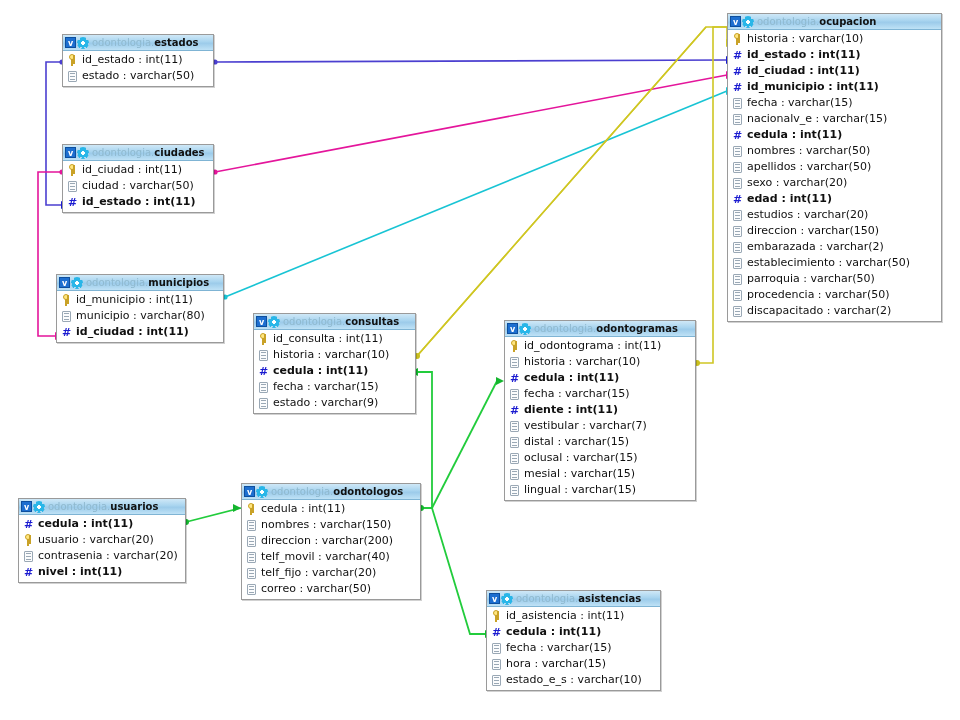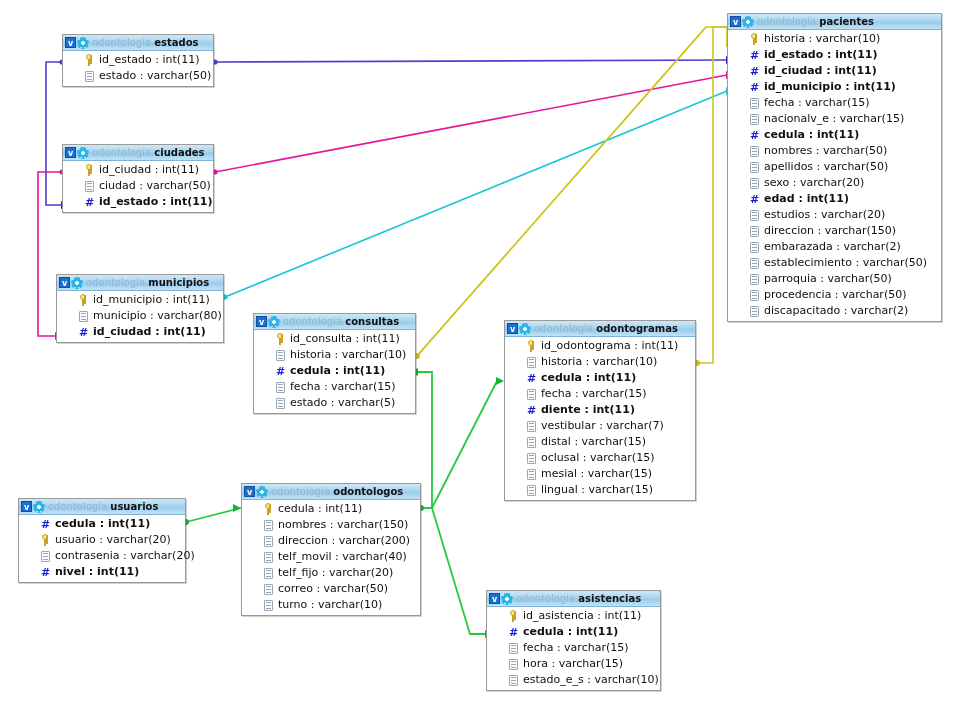--- a/index.html
+++ b/index.html
@@ -56,21 +56,21 @@
     letter-spacing:0px;
     overflow:hidden;white-space:nowrap;
   }
   .hdr-schema{color:#8fb9cf;}
   .hdr-name{color:#111111;font-weight:bold;}
 
   .cols{padding:1px 0 2px 0;}
   .col{
     display:flex;align-items:center;
     height:16px;
-    padding-left:20px;
+    padding-left:3px;
     white-space:nowrap;
   }
   .col-ico{flex:0 0 auto;width:13px;height:13px;margin-right:3px;position:relative;}
 
   
   .ic-pk::before{
     content:"";position:absolute;left:3px;top:0px;width:6px;height:6px;
     border:1.5px solid #c9a227;border-radius:50%;background:#ffe680;
     box-sizing:border-box;
   }
@@ -252,21 +252,21 @@
           <div class="col">
             <span class="col-ico ic-fk">#</span>
             <span class="col-txt num">cedula : int(11)</span>
           </div>
           <div class="col">
             <span class="col-ico ic-fld"></span>
             <span class="col-txt">fecha : varchar(15)</span>
           </div>
           <div class="col">
             <span class="col-ico ic-fld"></span>
-            <span class="col-txt">estado : varchar(5)</span>
+            <span class="col-txt">estado : varchar(9)</span>
           </div>
         </div>
       </div>
       <div class="tbl" style="left: 504px; top: 320px; width: 192px;">
         <div class="tbl-hdr">
           <span class="ico-v">v</span>
           <span class="ico-gear"></span>
           <span class="hdr-txt"><span class="hdr-schema">odontologia.</span><span class="hdr-name">odontogramas</span></span>
         </div>
         <div class="cols">
@@ -309,21 +309,21 @@
           <div class="col">
             <span class="col-ico ic-fld"></span>
             <span class="col-txt">lingual : varchar(15)</span>
           </div>
         </div>
       </div>
       <div class="tbl" style="left: 727px; top: 13px; width: 215px;">
         <div class="tbl-hdr">
           <span class="ico-v">v</span>
           <span class="ico-gear"></span>
-          <span class="hdr-txt"><span class="hdr-schema">odontologia.</span><span class="hdr-name">pacientes</span></span>
+          <span class="hdr-txt"><span class="hdr-schema">odontologia.</span><span class="hdr-name">ocupacion</span></span>
         </div>
         <div class="cols">
           <div class="col">
             <span class="col-ico ic-pk"></span>
             <span class="col-txt">historia : varchar(10)</span>
           </div>
           <div class="col">
             <span class="col-ico ic-fk">#</span>
             <span class="col-txt num">id_estado : int(11)</span>
           </div>
@@ -442,24 +442,20 @@
             <span class="col-txt">telf_movil : varchar(40)</span>
           </div>
           <div class="col">
             <span class="col-ico ic-fld"></span>
             <span class="col-txt">telf_fijo : varchar(20)</span>
           </div>
           <div class="col">
             <span class="col-ico ic-fld"></span>
             <span class="col-txt">correo : varchar(50)</span>
           </div>
-          <div class="col">
-            <span class="col-ico ic-fld"></span>
-            <span class="col-txt">turno : varchar(10)</span>
-          </div>
         </div>
       </div>
       <div class="tbl" style="left: 486px; top: 590px; width: 175px;">
         <div class="tbl-hdr">
           <span class="ico-v">v</span>
           <span class="ico-gear"></span>
           <span class="hdr-txt"><span class="hdr-schema">odontologia.</span><span class="hdr-name">asistencias</span></span>
         </div>
         <div class="cols">
           <div class="col">

